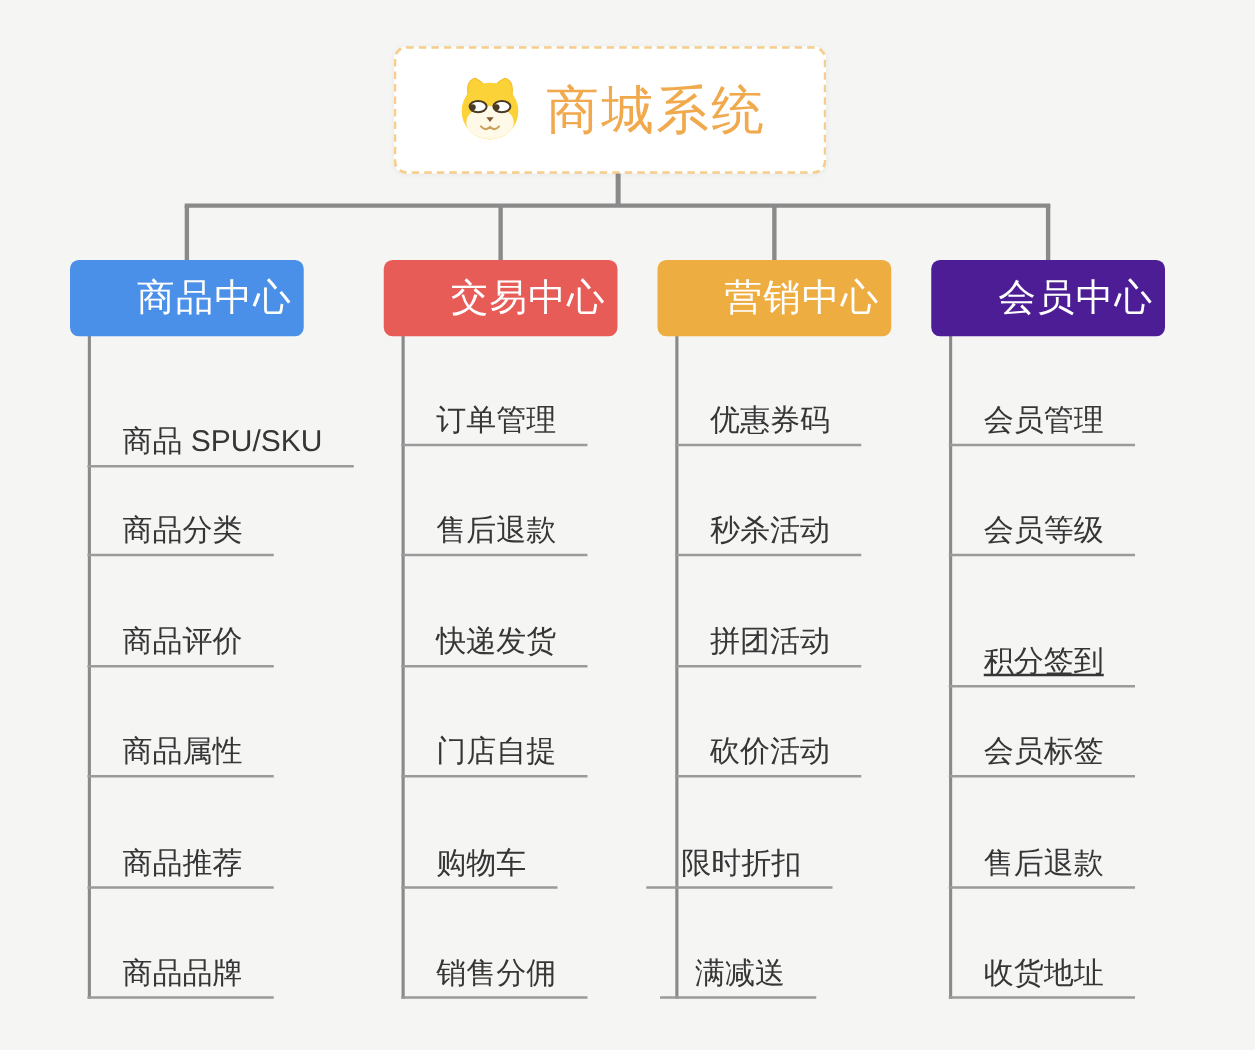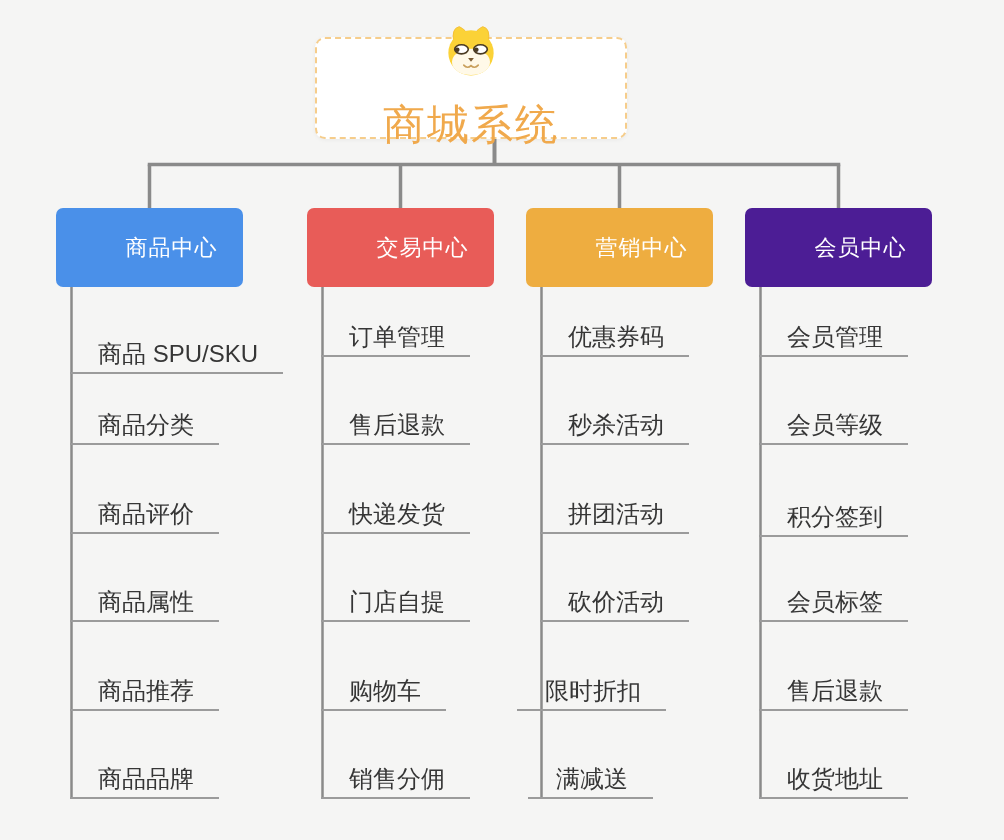--- a/index.html
+++ b/index.html
@@ -4,31 +4,31 @@
 <style>
   html,body{margin:0;padding:0}
   body{
     width:1004px;height:840px;position:relative;overflow:hidden;
     background:var(--bg,#F5F5F4);
     font-family:"Liberation Sans","DejaVu Sans",sans-serif;
   }
   #canvas{position:absolute;inset:0}
   #wires{position:absolute;left:0;top:0;z-index:0}
   .root{
-    position:absolute;left:315px;top:37px;width:312px;height:102px;
+    position:absolute;left:315px;top:37px;width:346px;height:102px;
     background:#fff;border:2px dashed var(--root-border,#F6CD8B);border-radius:10px;
     box-sizing:border-box;display:flex;align-items:center;justify-content:center;gap:16px;
-    box-shadow:0 1px 4px rgba(0,0,0,.05);z-index:2;flex-direction:column;
+    box-shadow:0 1px 4px rgba(0,0,0,.05);z-index:2;
   }
   .root-title{font-size:42px;color:var(--root-text,#F0A94C);letter-spacing:2px;font-weight:500}
   .dog{width:58px;height:58px;flex:0 0 auto}
   .branch-header{
-    position:absolute;top:208px;width:187px;height:79px;border-radius:7px;
+    position:absolute;top:208px;width:187px;height:61px;border-radius:7px;
     display:flex;align-items:center;justify-content:center;
-    color:var(--header-text,#FFFFFF);font-size:22px;letter-spacing:1px;
+    color:var(--header-text,#FFFFFF);font-size:30px;letter-spacing:1px;
     z-index:2;box-sizing:border-box;padding-left:44px;
   }
   .leaf{
     position:absolute;z-index:2;white-space:nowrap;
     font-size:24px;color:var(--leaf-text,#363636);line-height:30px;
     padding:0 25px 3px 28px;
     border-bottom:2px solid var(--underline,#9B9B9B);
   }
 </style>
 </head>
@@ -83,19 +83,19 @@
       <div class="branch-header" style="left: 526px; background: rgb(238, 173, 64);">营销中心</div>
       <div class="leaf" style="left: 540px; top: 322px;">优惠券码</div>
       <div class="leaf" style="left: 540px; top: 410.4px;">秒杀活动</div>
       <div class="leaf" style="left: 540px; top: 498.8px;">拼团活动</div>
       <div class="leaf" style="left: 540px; top: 587.2px;">砍价活动</div>
       <div class="leaf" style="left: 517px; top: 675.6px;">限时折扣</div>
       <div class="leaf" style="left: 528px; top: 764px; text-align: center;">满减送</div>
       <div class="branch-header" style="left: 745px; background: #4c1d95;">会员中心</div>
       <div class="leaf" style="left: 759px; top: 322px;">会员管理</div>
       <div class="leaf" style="left: 759px; top: 410.4px;">会员等级</div>
-      <div class="leaf" style="left: 759px; top: 502px;">积分签到</div>
+      <div class="leaf" style="left: 759px; top: 515px; text-decoration: underline;">积分签到</div>
       <div class="leaf" style="left: 759px; top: 587.2px;">会员标签</div>
       <div class="leaf" style="left: 759px; top: 675.6px;">售后退款</div>
       <div class="leaf" style="left: 759px; top: 764px;">收货地址</div>
     </div>
 
 </div>
 
 </body></html>

